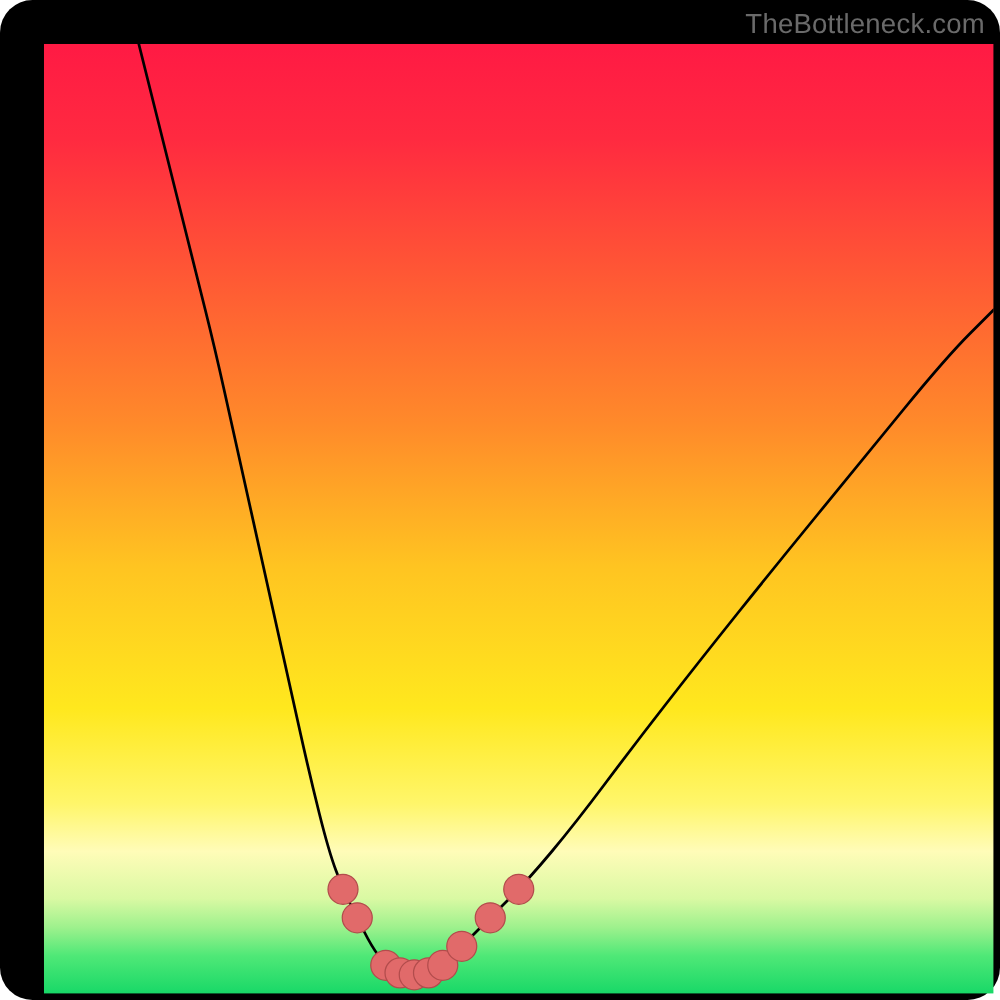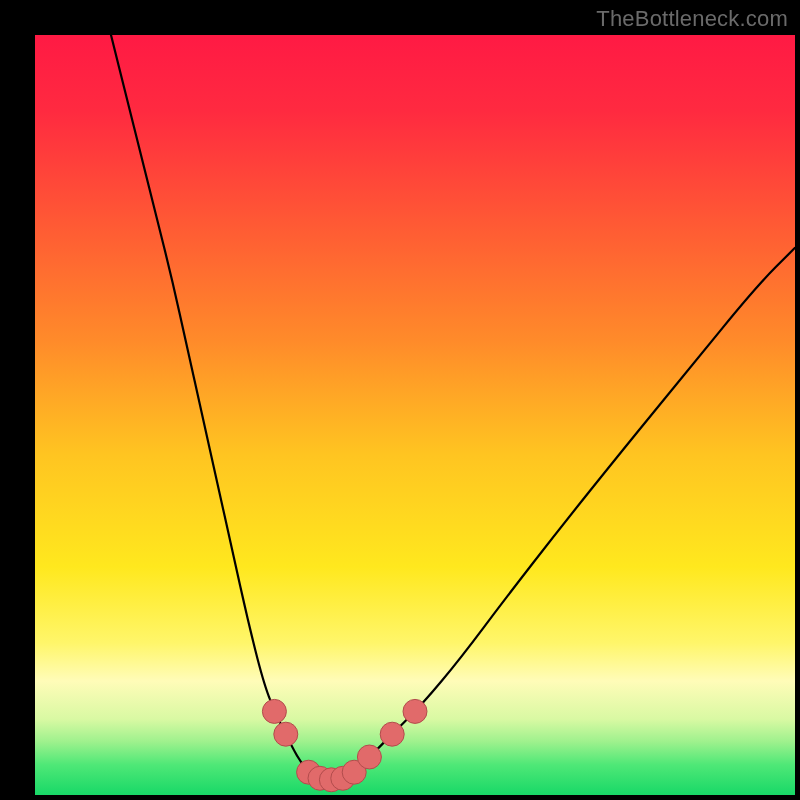--- a/index.html
+++ b/index.html
@@ -8,20 +8,21 @@
     background: #fff;
     width: 800px;
     height: 800px;
     overflow: hidden;
   }
   .stage {
     position: relative;
     width: 800px;
     height: 800px;
     background: #000;
+    border-radius: 26px;
   }
   .plot-area {
     position: absolute;
     left: 35px;
     top: 35px;
     width: 760px;
     height: 760px;
     overflow: hidden;
   }
   .gradient {

